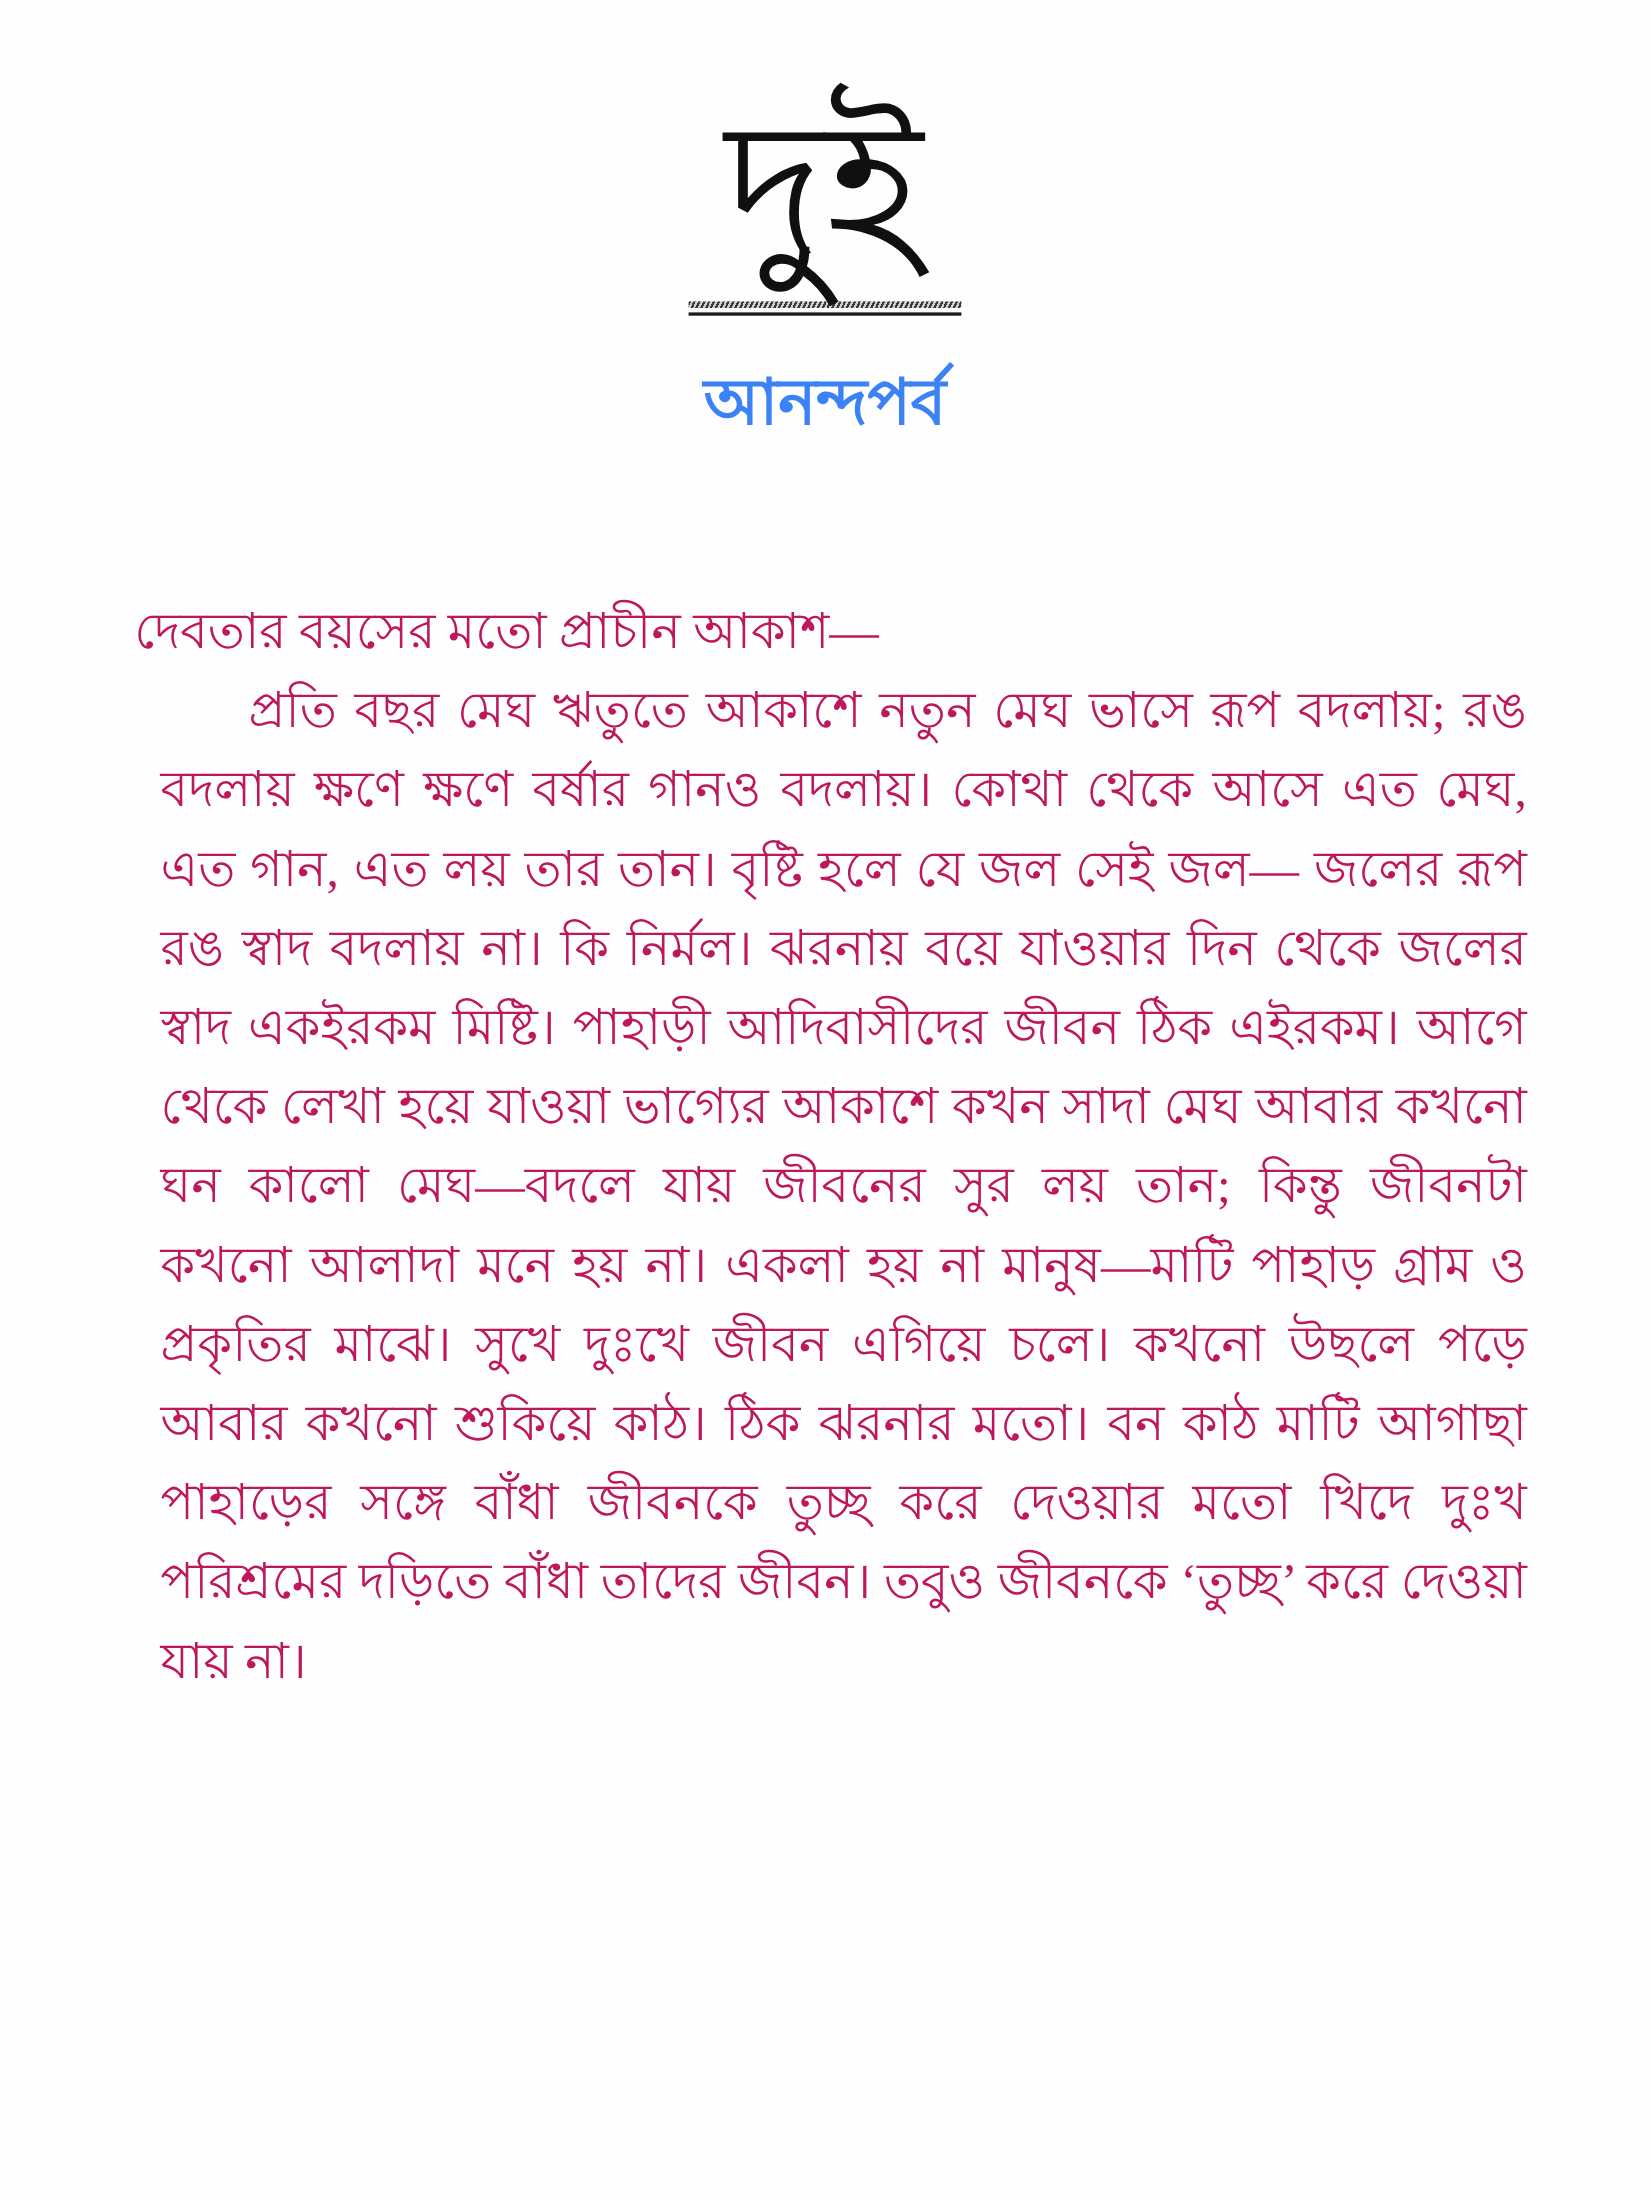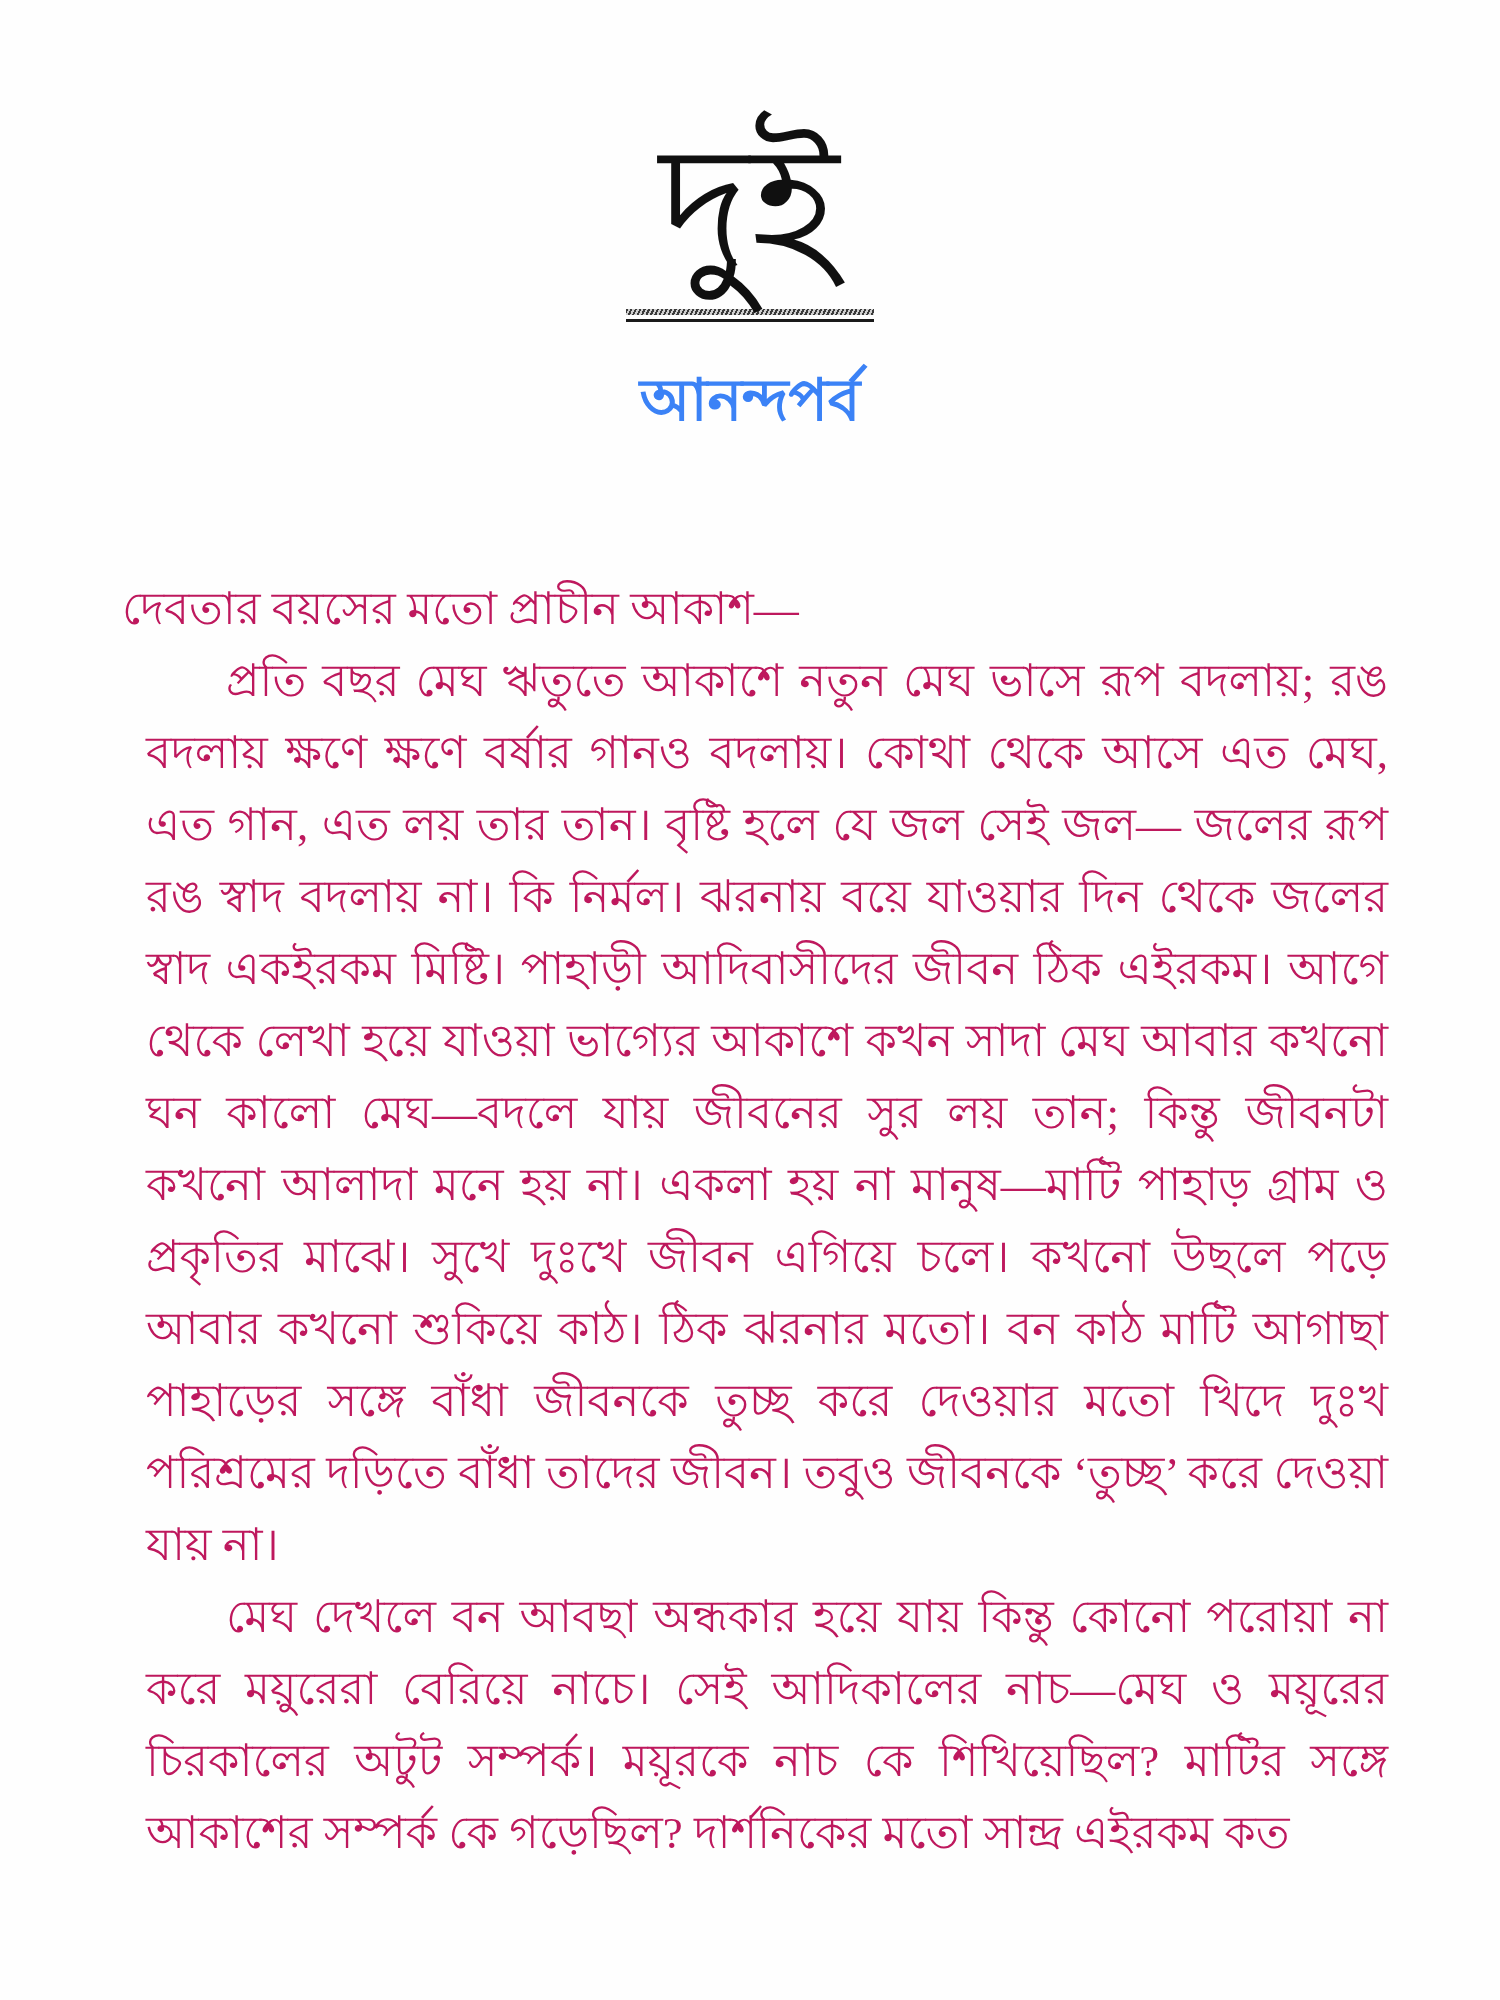--- a/index.html
+++ b/index.html
@@ -13,21 +13,21 @@
     height: 2000px;
     margin: 0 auto;
     background: #fefefe;
     color: #141414;
     font-family: "Liberation Serif", "DejaVu Serif", serif;
     position: relative;
     overflow: hidden;
   }
   .chapter-header {
     text-align: center;
-    padding-top: 120px;
+    padding-top: 85px;
   }
   .chapter-number {
     font-size: 170px;
     line-height: 1.05;
     font-weight: 400;
     letter-spacing: 2px;
     color: #101010;
   }
   .rule-wrap {
     width: 248px;
@@ -80,16 +80,15 @@
       <div class="rule-thick"></div>
       <div class="rule-thin"></div>
     </div>
 
     <div class="chapter-title">আনন্দপর্ব</div>
   </div>
 
   <div class="body-text">
     <p>দেবতার বয়সের মতো প্রাচীন আকাশ—</p>
     <p class="indented">প্রতি বছর মেঘ ঋতুতে আকাশে নতুন মেঘ ভাসে রূপ বদলায়; রঙ বদলায় ক্ষণে ক্ষণে বর্ষার গানও বদলায়। কোথা থেকে আসে এত মেঘ, এত গান, এত লয় তার তান। বৃষ্টি হলে যে জল সেই জল— জলের রূপ রঙ স্বাদ বদলায় না। কি নির্মল। ঝরনায় বয়ে যাওয়ার দিন থেকে জলের স্বাদ একইরকম মিষ্টি। পাহাড়ী আদিবাসীদের জীবন ঠিক এইরকম। আগে থেকে লেখা হয়ে যাওয়া ভাগ্যের আকাশে কখন সাদা মেঘ আবার কখনো ঘন কালো মেঘ—বদলে যায় জীবনের সুর লয় তান; কিন্তু জীবনটা কখনো আলাদা মনে হয় না। একলা হয় না মানুষ—মাটি পাহাড় গ্রাম ও প্রকৃতির মাঝে। সুখে দুঃখে জীবন এগিয়ে চলে। কখনো উছলে পড়ে আবার কখনো শুকিয়ে কাঠ। ঠিক ঝরনার মতো। বন কাঠ মাটি আগাছা পাহাড়ের সঙ্গে বাঁধা জীবনকে তুচ্ছ করে দেওয়ার মতো খিদে দুঃখ পরিশ্রমের দড়িতে বাঁধা তাদের জীবন। তবুও জীবনকে ‘তুচ্ছ’ করে দেওয়া যায় না।</p>
-    <p class="indented">মেঘ দেখলে বন আবছা অন্ধকার হয়ে যায় কিন্তু কোনো পরোয়া না করে ময়ুরেরা বেরিয়ে নাচে। সেই আদিকালের নাচ—মেঘ ও ময়ূরের চিরকালের অটুট সম্পর্ক। ময়ূরকে নাচ কে শিখিয়েছিল? মাটির সঙ্গে আকাশের সম্পর্ক কে গড়েছিল? দার্শনিকের মতো সান্দ্র এইরকম কত</p>
   </div>
 
 </div>
 
 </body></html>

